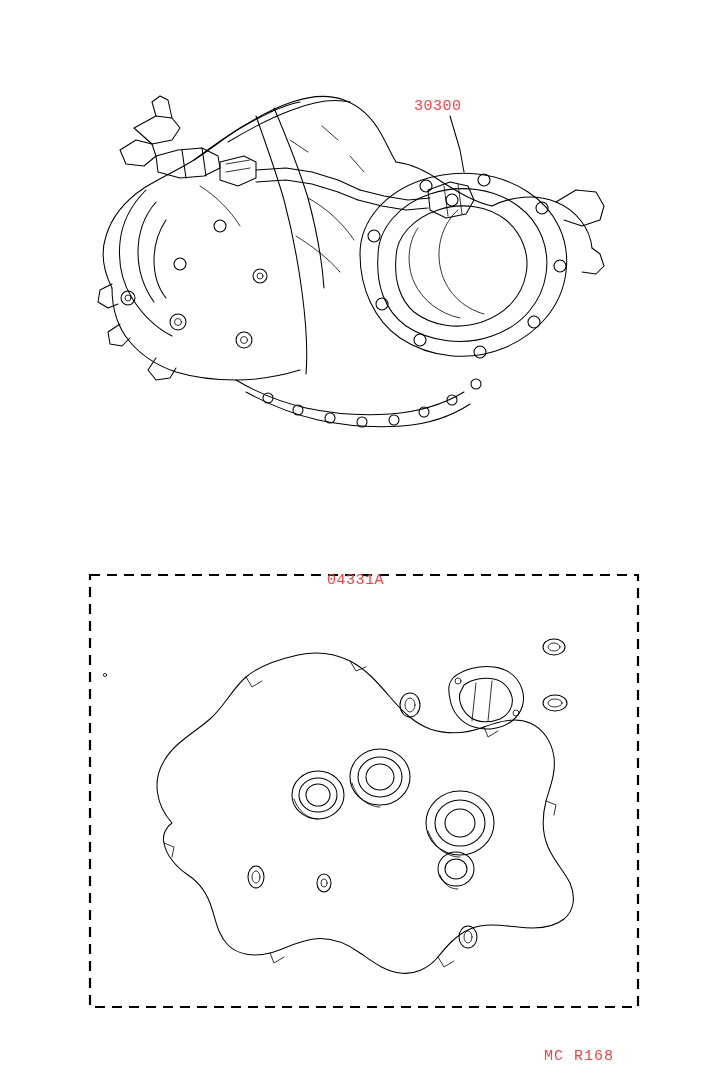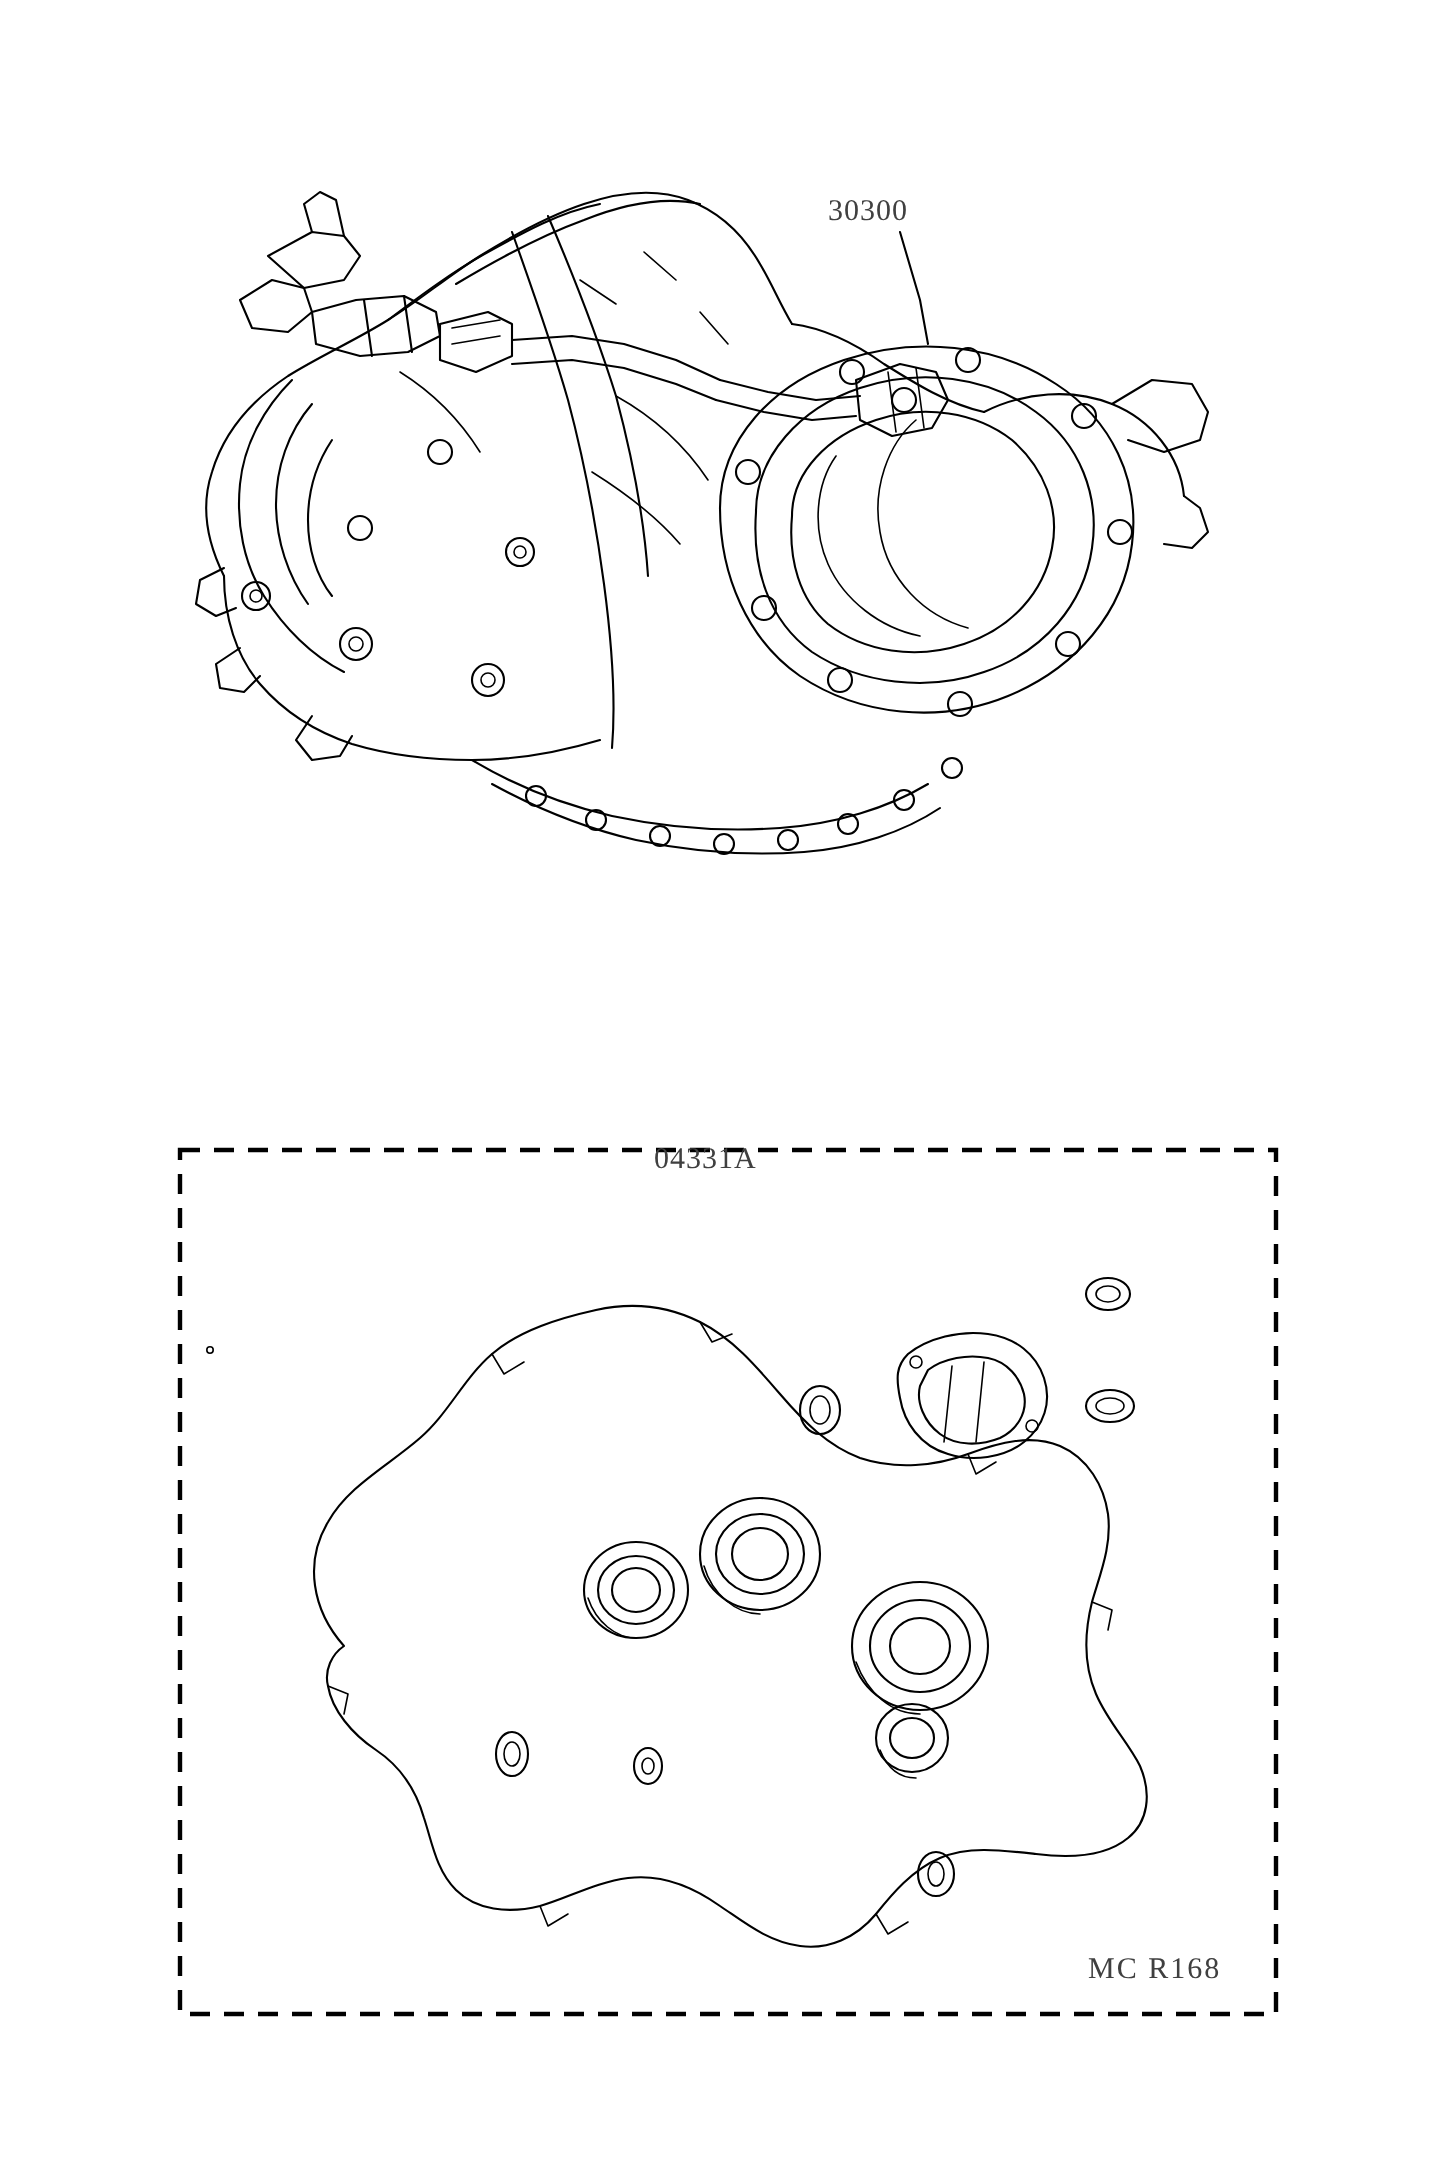--- a/index.html
+++ b/index.html
@@ -14,37 +14,37 @@
     font-family: "Liberation Sans", sans-serif;
     color: #000000;
     overflow: hidden;
   }
   .page {
     position: absolute;
     inset: 0;
   }
   .label {
     position: absolute;
-    font-family: Liberation Serif, serif;
+    font-family: Liberation Mono, monospace;
     font-size: 15px;
     letter-spacing: 0.5px;
-    color: #404040;
+    color: #ef4444;
     white-space: nowrap;
   }
   #label-30300 {
     left: 414px;
     top: 98px;
   }
   #label-04331a {
     left: 327px;
     top: 572px;
   }
   #label-mc {
     left: 544px;
-    top: 977px;
+    top: 1048px;
     font-size: 15px;
     letter-spacing: 1px;
   }
   .fig-top {
     position: absolute;
     left: 60px;
     top: 40px;
     width: 560px;
     height: 400px;
   }

